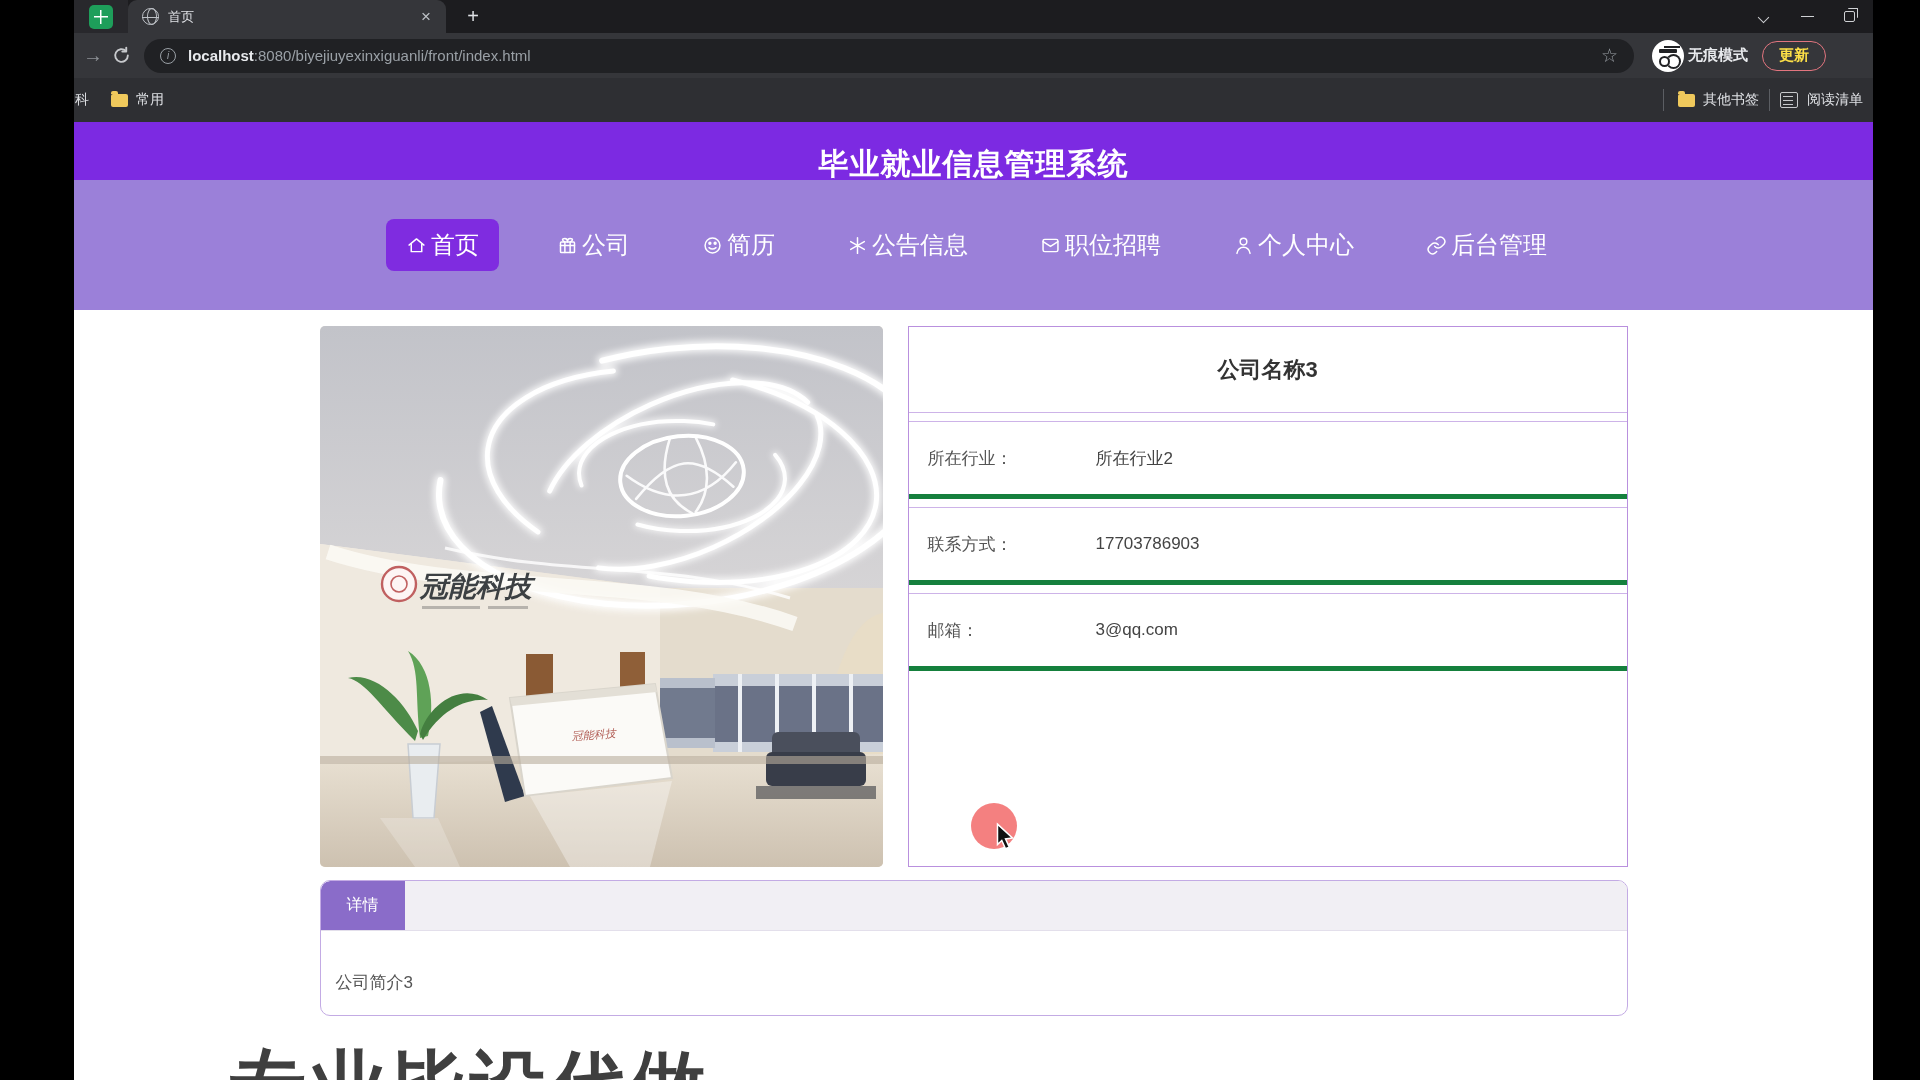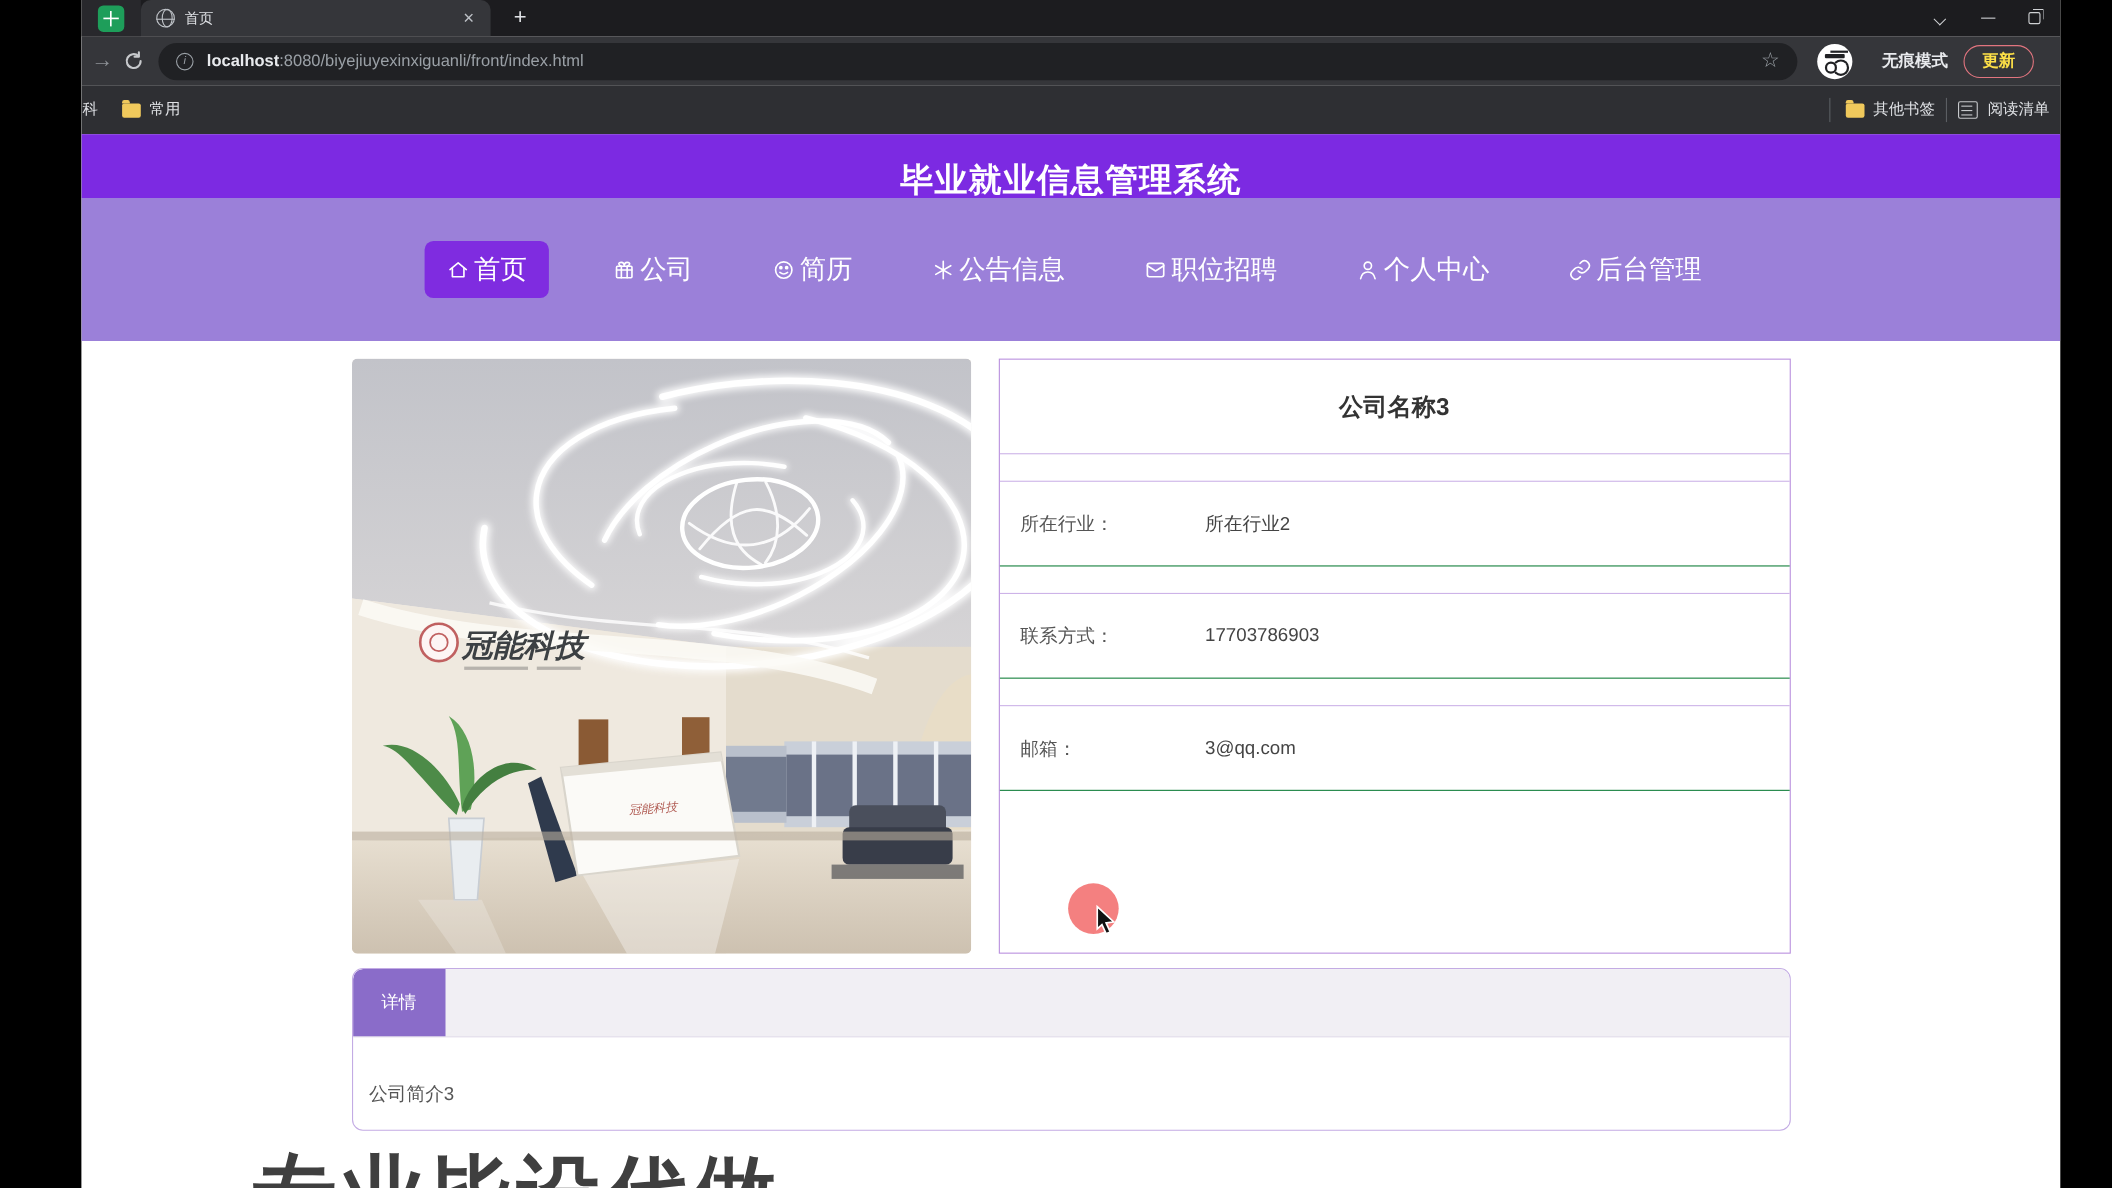--- a/index.html
+++ b/index.html
@@ -40,21 +40,21 @@
   .toolbar { height:45px; background:#35363a; display:flex; align-items:center; padding:0 10px 0 6px; }
   .nav-arrow { color:#8f9398; font-size:20px; width:26px; text-align:center; }
   .reload { width:30px; display:flex; justify-content:center; }
   .omnibox { height:34px; flex:1; max-width:1490px; background:#202124; border-radius:17px;
     display:flex; align-items:center; padding:0 16px; margin-left:8px; }
   .info-i { width:16px; height:16px; border:1.4px solid #9aa0a6; border-radius:50%;
     color:#9aa0a6; font-size:10px; line-height:14px; text-align:center; font-style:italic; flex:none; }
   .url { margin-left:12px; font-size:15px; color:#9aa0a6; white-space:nowrap; }
   .url b { color:#e8eaed; font-weight:bold; }
   .star { color:#9aa0a6; font-size:19px; margin-left:auto; }
-  .incog { display:flex; align-items:center; gap:27px; margin-left:18px; }
+  .incog { display:flex; align-items:center; gap:4px; margin-left:18px; }
   .incog-badge { width:32px; height:32px; background:#fff; border-radius:50%; position:relative; }
   .incog-badge::before { content:""; position:absolute; left:7px; top:9px; width:18px; height:4px; background:#202124; border-radius:1px;
     box-shadow:4px -4px 0 -1px #202124; }
   .incog-badge::after { content:""; position:absolute; left:7px; top:16px; width:7px; height:7px; border-radius:50%;
     border:2px solid #202124; box-shadow:9px 0 0 -0px #fff, 9px 0 0 2px #202124; }
   .incog-label { color:#e8eaed; font-size:15px; font-weight:bold; white-space:nowrap; }
   .update-pill { margin-left:14px; border:1.5px solid #e2757f; border-radius:16px; height:30px;
     padding:0 16px; display:flex; align-items:center; color:#fde047; font-size:15px; font-weight:bold; white-space:nowrap; flex:none; }
 
   .bookmarks { height:44px; background:#2e2f33; display:flex; align-items:center; padding:0 10px; color:#dfe1e5; font-size:14px; }
@@ -77,27 +77,27 @@
   .nav-item svg { width:21px; height:21px; stroke:#fff; fill:none; stroke-width:1.7; stroke-linecap:round; stroke-linejoin:round; }
 
   .main { width:1308px; margin:16px auto 0; }
   .hero { display:flex; gap:25px; height:541px; }
   .photo { width:563px; height:541px; border-radius:5px; overflow:hidden; flex:none;font-style:italic; }
   .photo svg { display:block; width:100%; height:100%; }
 
   .card { flex:1; border:1px solid #b990de; background:#fff; display:flex; flex-direction:column; }
   .card-title { height:86px; border-bottom:1px solid #cdb3e8; display:flex; align-items:center; justify-content:center;
     font-size:22px; font-weight:bold; color:#333; }
-  .card-row { margin-top:24px; height:78px; border-top:1px solid #cdb3e8; border-bottom:1px solid #15803d;
+  .card-row { margin-top:8px; height:78px; border-top:1px solid #cdb3e8; border-bottom:5px solid #15803d;
     display:flex; align-items:center; font-size:17px; color:#555; position:relative; }
   .card-row .lab { position:absolute; left:19px; }
   .card-row .val { position:absolute; left:187px; color:#444; }
 
   .detail-panel { margin-top:13px; border:1px solid #c3abe4; border-radius:10px; background:#fff; overflow:hidden; }
-  .tabs-head { height:62px; background:#f1eff4; border-bottom:1px solid #e3dfeb; display:flex; }
+  .tabs-head { height:50px; background:#f1eff4; border-bottom:1px solid #e3dfeb; display:flex; }
   .tab-active { width:84px; background:#8a6cc9; color:#fff; font-size:16px; display:flex; align-items:center; justify-content:center;
     border-radius:9px 0 0 0; }
   .tab-pane { height:84px; padding:40px 0 0 15px; font-size:17px; color:#555; }
 
   .watermark { position:absolute; left:156px; top:1036px; font-size:76px; font-weight:900; color:#3f3f3f;
     letter-spacing:4px; white-space:nowrap; }
 
   
   .cursor { position:absolute; left:920px; top:826px; width:0; height:0; }
   .cursor .halo { position:absolute; left:-23px; top:-23px; width:46px; height:46px; border-radius:50%;

